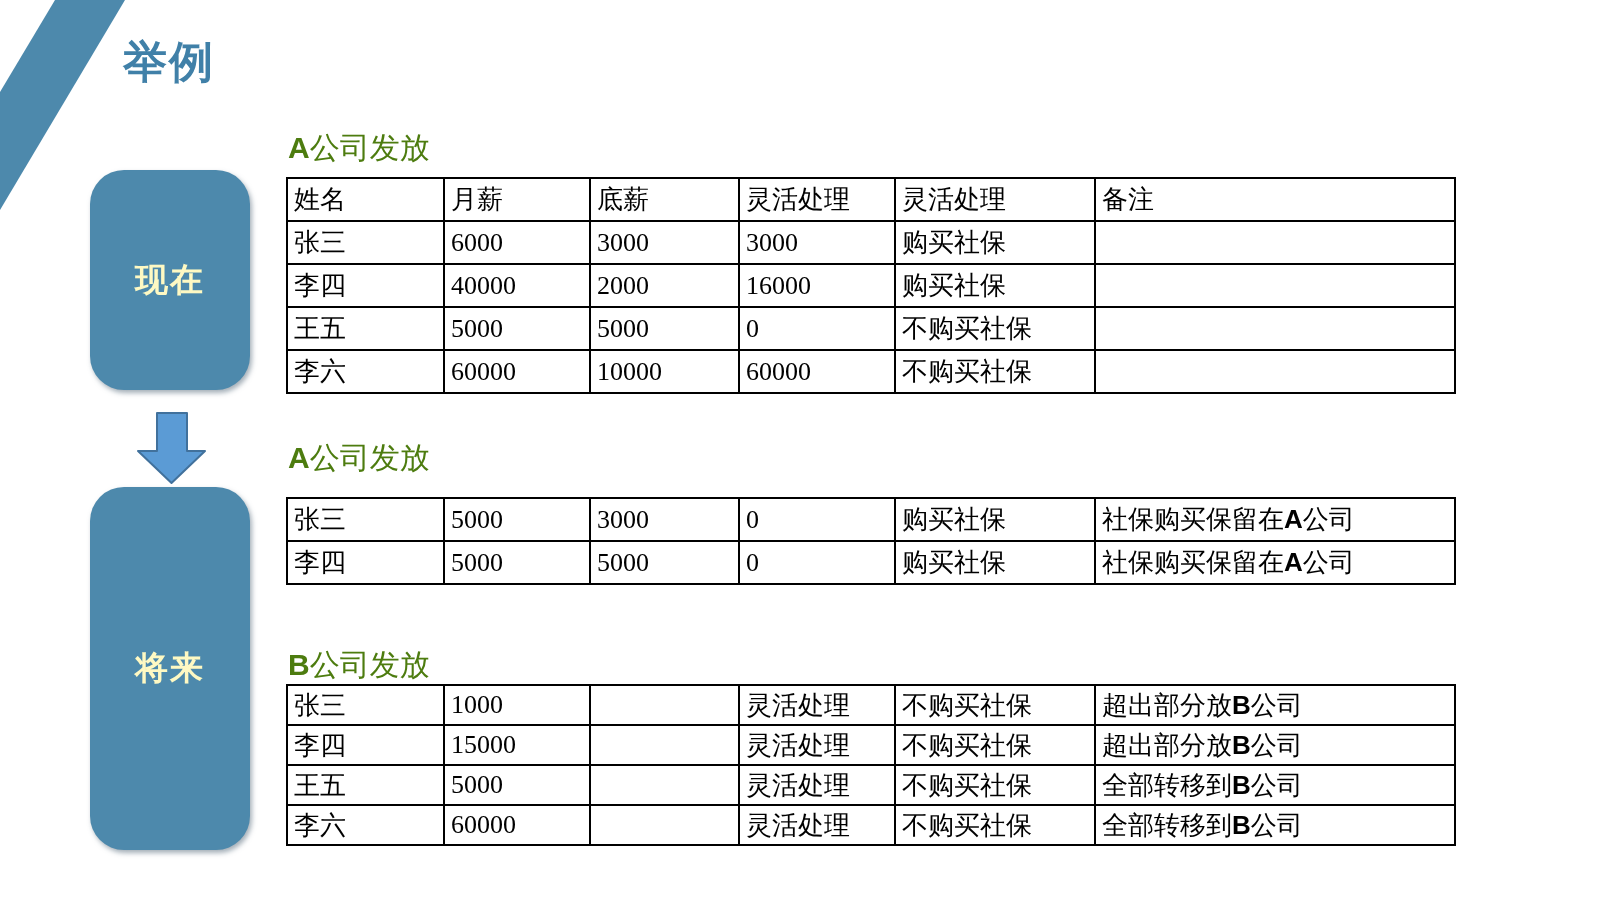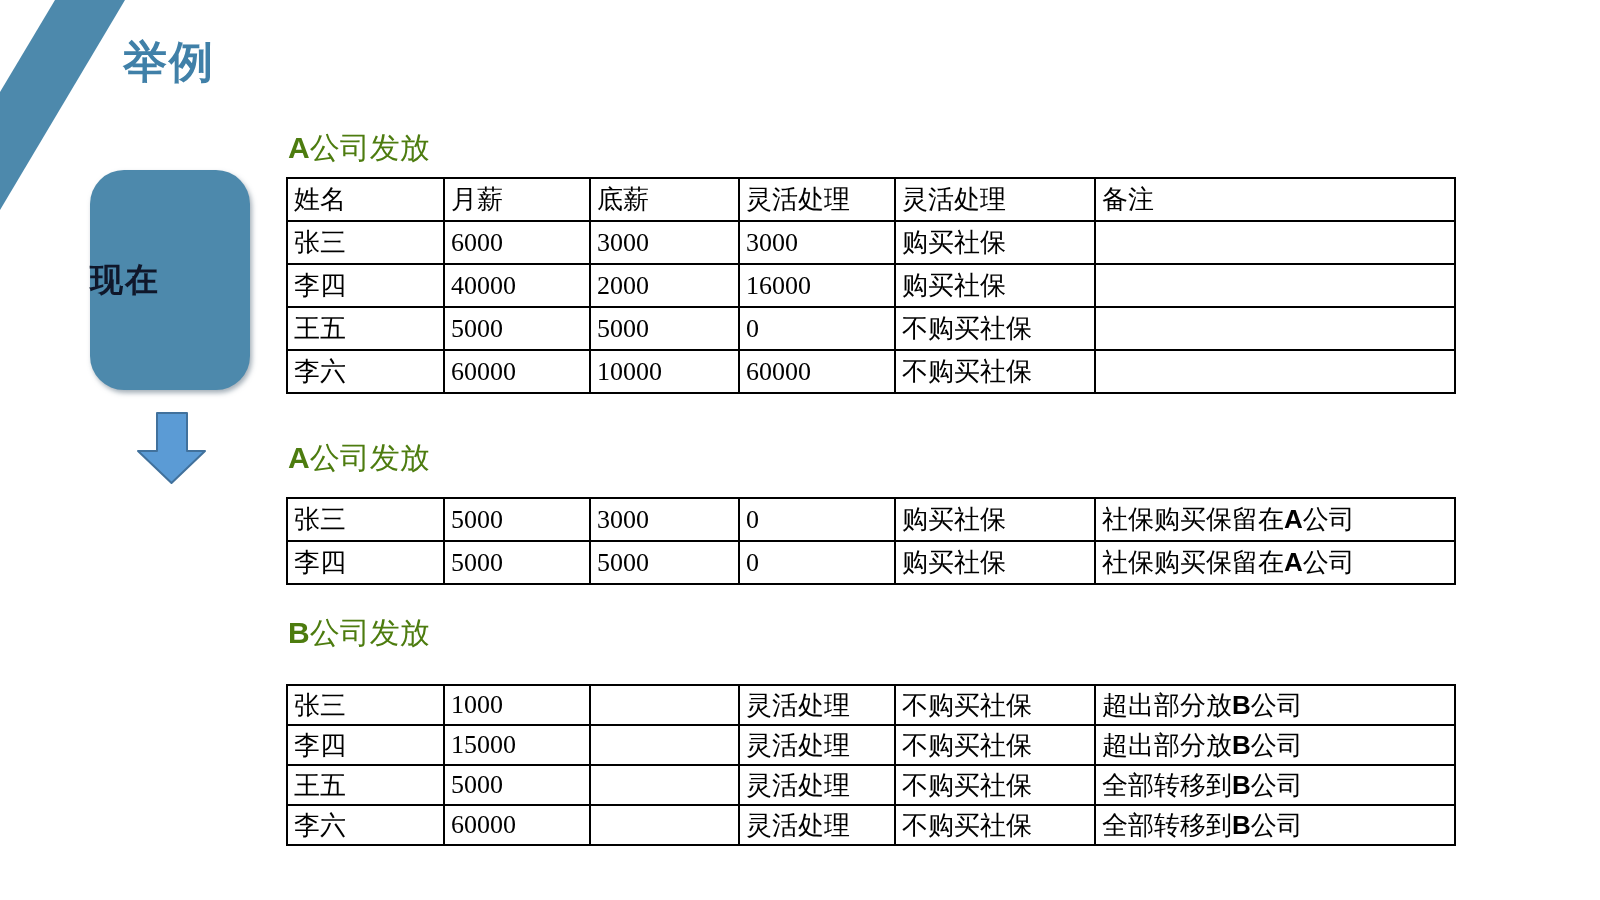--- a/index.html
+++ b/index.html
@@ -10,34 +10,34 @@
   }
   .stripe-svg { position:absolute; left:0; top:0; display:block; }
   .page-title {
     position:absolute; left:123px; top:40px; margin:0;
     font-size:44px; font-weight:bold; line-height:1;
     color:var(--title-color); letter-spacing:2px;
   }
   .flow-box {
     position:absolute; left:90px; width:160px;
     background:var(--accent); border-radius:34px;
-    color:#0f172a; display:flex; align-items:center; justify-content:flex-start;
+    color:#fef9c3; display:flex; align-items:center; justify-content:center;
     font-size:33px; font-weight:bold; letter-spacing:2px;
     box-shadow:2px 3px 5px rgba(90,110,125,0.55);
   }
   .now-box    { top:170px; height:220px; }
   .future-box { top:487px; height:363px; }
   .arrow-svg  { position:absolute; left:130px; top:408px; display:block; }
 
   .tbl-label {
     position:absolute; left:288px; margin:0;
     font-family:"Liberation Serif", serif; font-weight:normal;
     font-size:30px; line-height:1.1; color:#4d7c0f;
   }
-  .lb1 { top:131px; } .lb2 { top:441px; } .lb3 { top:616px; }
+  .lb1 { top:131px; } .lb2 { top:441px; } .lb3 { top:648px; }
 
   table.data-table {
     position:absolute; left:286px; border-collapse:collapse; table-layout:fixed;
     background:#ffffff;
   }
   .t1 { top:177px; } .t2 { top:497px; } .t3 { top:684px; }
   table.data-table td {
     border:2px solid #000000;
     font-family:"Liberation Serif", serif; font-size:26px; color:#000;
     padding:0 4px 0 6px; vertical-align:middle;
@@ -60,20 +60,23 @@
   <h1 class="page-title">举例</h1>
 
   <div class="flow-box now-box">
     <span>现在</span>
   </div>
 
   <svg class="arrow-svg" width="80" height="80" viewBox="0 0 80 80" aria-hidden="true">
     <polygon points="27,5 57,5 57,43 75,43 41.5,75 8,43 27,43" style="fill:var(--arrow-fill); stroke:var(--arrow-stroke); stroke-width:2; stroke-linejoin:round;"></polygon>
   </svg>
 
+  <div class="flow-box future-box">
+    <span>将来</span>
+  </div>
 
   <p class="tbl-label cjk lb1"><span class="latin">A</span>公司发放</p>
   <table class="data-table t1">
     <colgroup>
       <col style="width:157px">
         <col style="width:146px">
         <col style="width:149px">
       <col style="width:156px">
         <col style="width:200px">
         <col style="width:360px">

